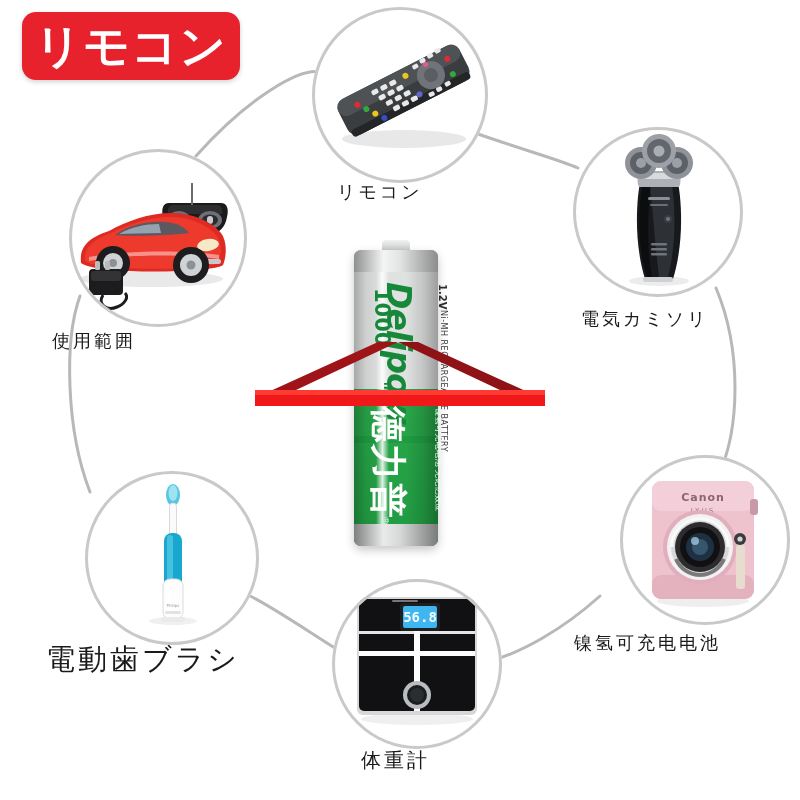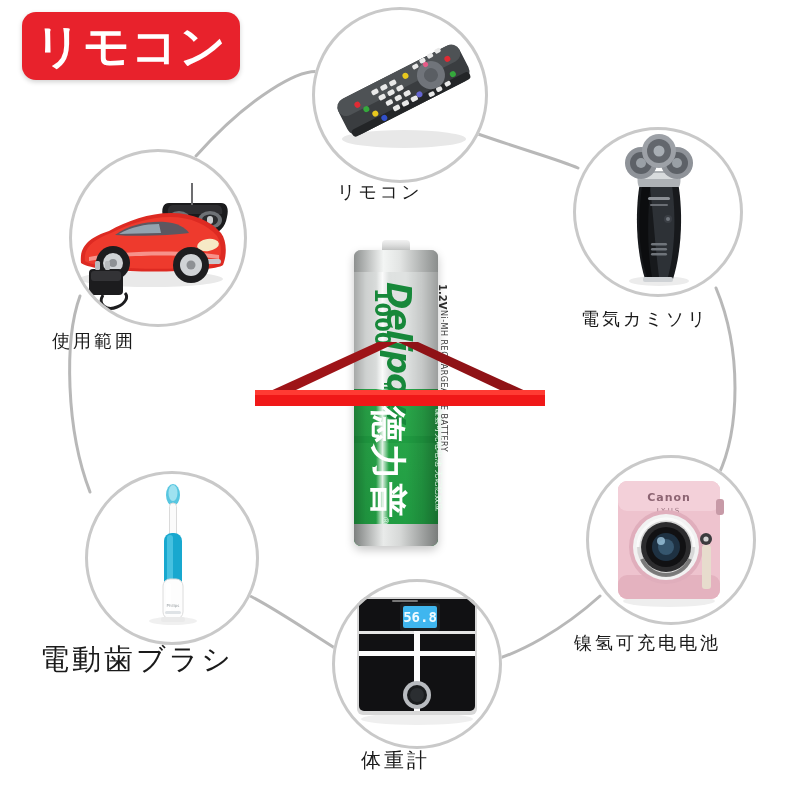--- a/index.html
+++ b/index.html
@@ -277,21 +277,21 @@
           </g>
           <rect x="70" y="150" width="30" height="5" rx="2" fill="#cfd2d5"></rect>
         </svg>
       </div>
       <div class="rim"></div>
     </div>
     <div class="caption" style="left:581px;top:307px;">電気カミソリ</div>
   </div>
 
   <div class="node">
-    <div class="bubble" style="left:586px;top:455px;width:170px;height:170px;">
+    <div class="bubble" style="left:620px;top:455px;width:170px;height:170px;">
       <div class="art">
         <svg viewBox="0 0 170 170" width="170" height="170">
           <ellipse cx="83" cy="146" rx="46" ry="6" fill="#eeeeee"></ellipse>
 
           <rect x="32" y="26" width="102" height="118" rx="9" fill="#eec3ce"></rect>
           <rect x="32" y="26" width="102" height="30" rx="9" fill="#f3d0d9"></rect>
           <rect x="32" y="120" width="102" height="24" rx="9" fill="#e4b2bf"></rect>
 
           <rect x="130" y="44" width="8" height="16" rx="3" fill="#c79aa7"></rect>
 
@@ -366,21 +366,21 @@
 
           <rect x="78" y="108" width="20" height="40" rx="7" fill="#fdfdfd" stroke="#dcdcdc" stroke-width="1"></rect>
           <rect x="81" y="112" width="5" height="32" rx="2.5" fill="#ffffff"></rect>
           <rect x="80" y="140" width="16" height="3" rx="1.5" fill="#dfe3e6"></rect>
           <text x="88" y="136" font-family="DejaVu Sans, sans-serif" font-size="4" fill="#9aa0a4" text-anchor="middle">Philips</text>
           <rect x="76" y="146" width="24" height="5" rx="2" fill="#eaeaea"></rect>
         </svg>
       </div>
       <div class="rim"></div>
     </div>
-    <div class="caption" style="left:40px;top:640px;font-size:29px;">電動歯ブラシ</div>
+    <div class="caption" style="left:46px;top:640px;font-size:29px;">電動歯ブラシ</div>
   </div>
 
   <div class="node">
     <div class="bubble" style="left:69px;top:149px;width:178px;height:178px;">
       <div class="art">
         <svg viewBox="0 0 178 178" width="178" height="178">
 
           <g transform="translate(96,34)">
             <path d="M4,20 L56,20 C62,20 64,26 62,34 C60,46 52,52 44,50 L16,50 C8,52 0,46 -2,34 C-4,26 -2,20 4,20 Z" fill="#1b1b1d"></path>
             <path d="M8,22 L52,22 C56,22 58,26 57,31 L3,31 C2,26 4,22 8,22 Z" fill="#2e2e31"></path>

